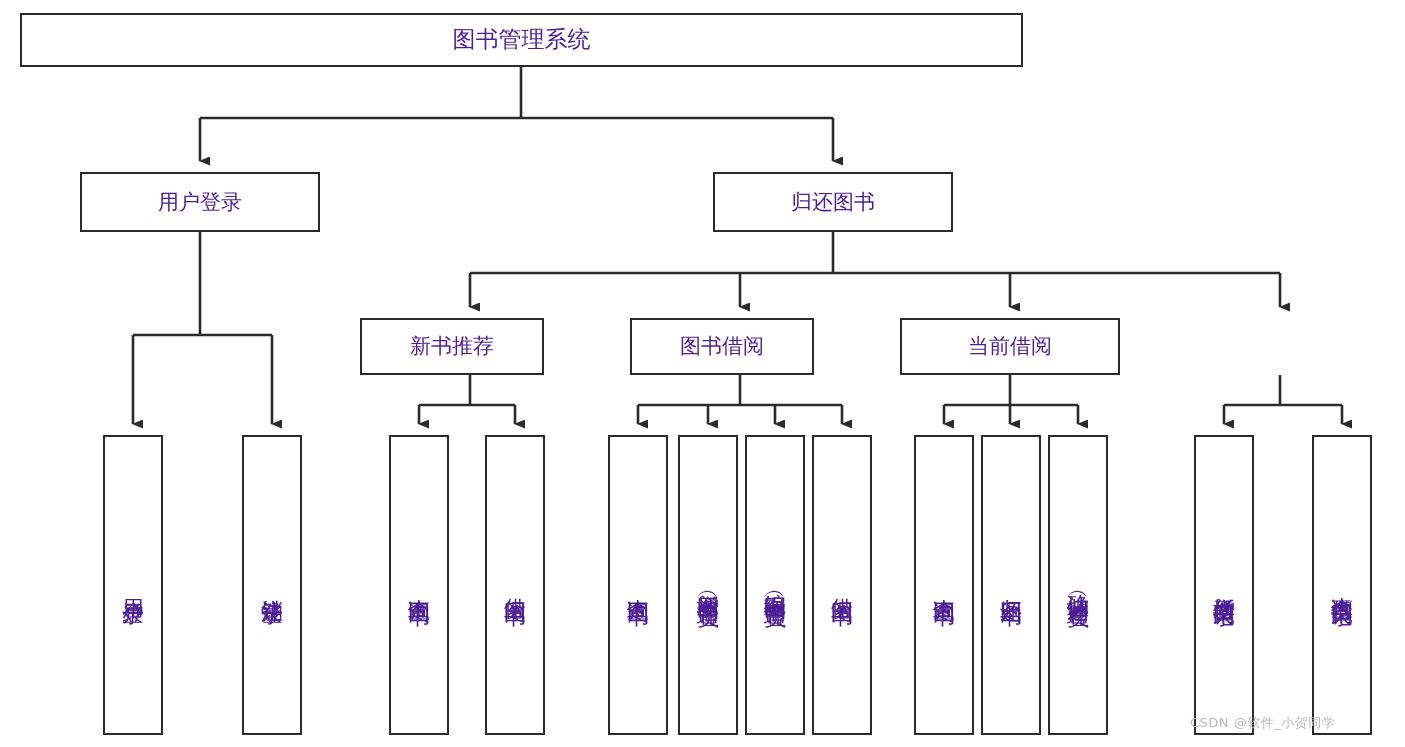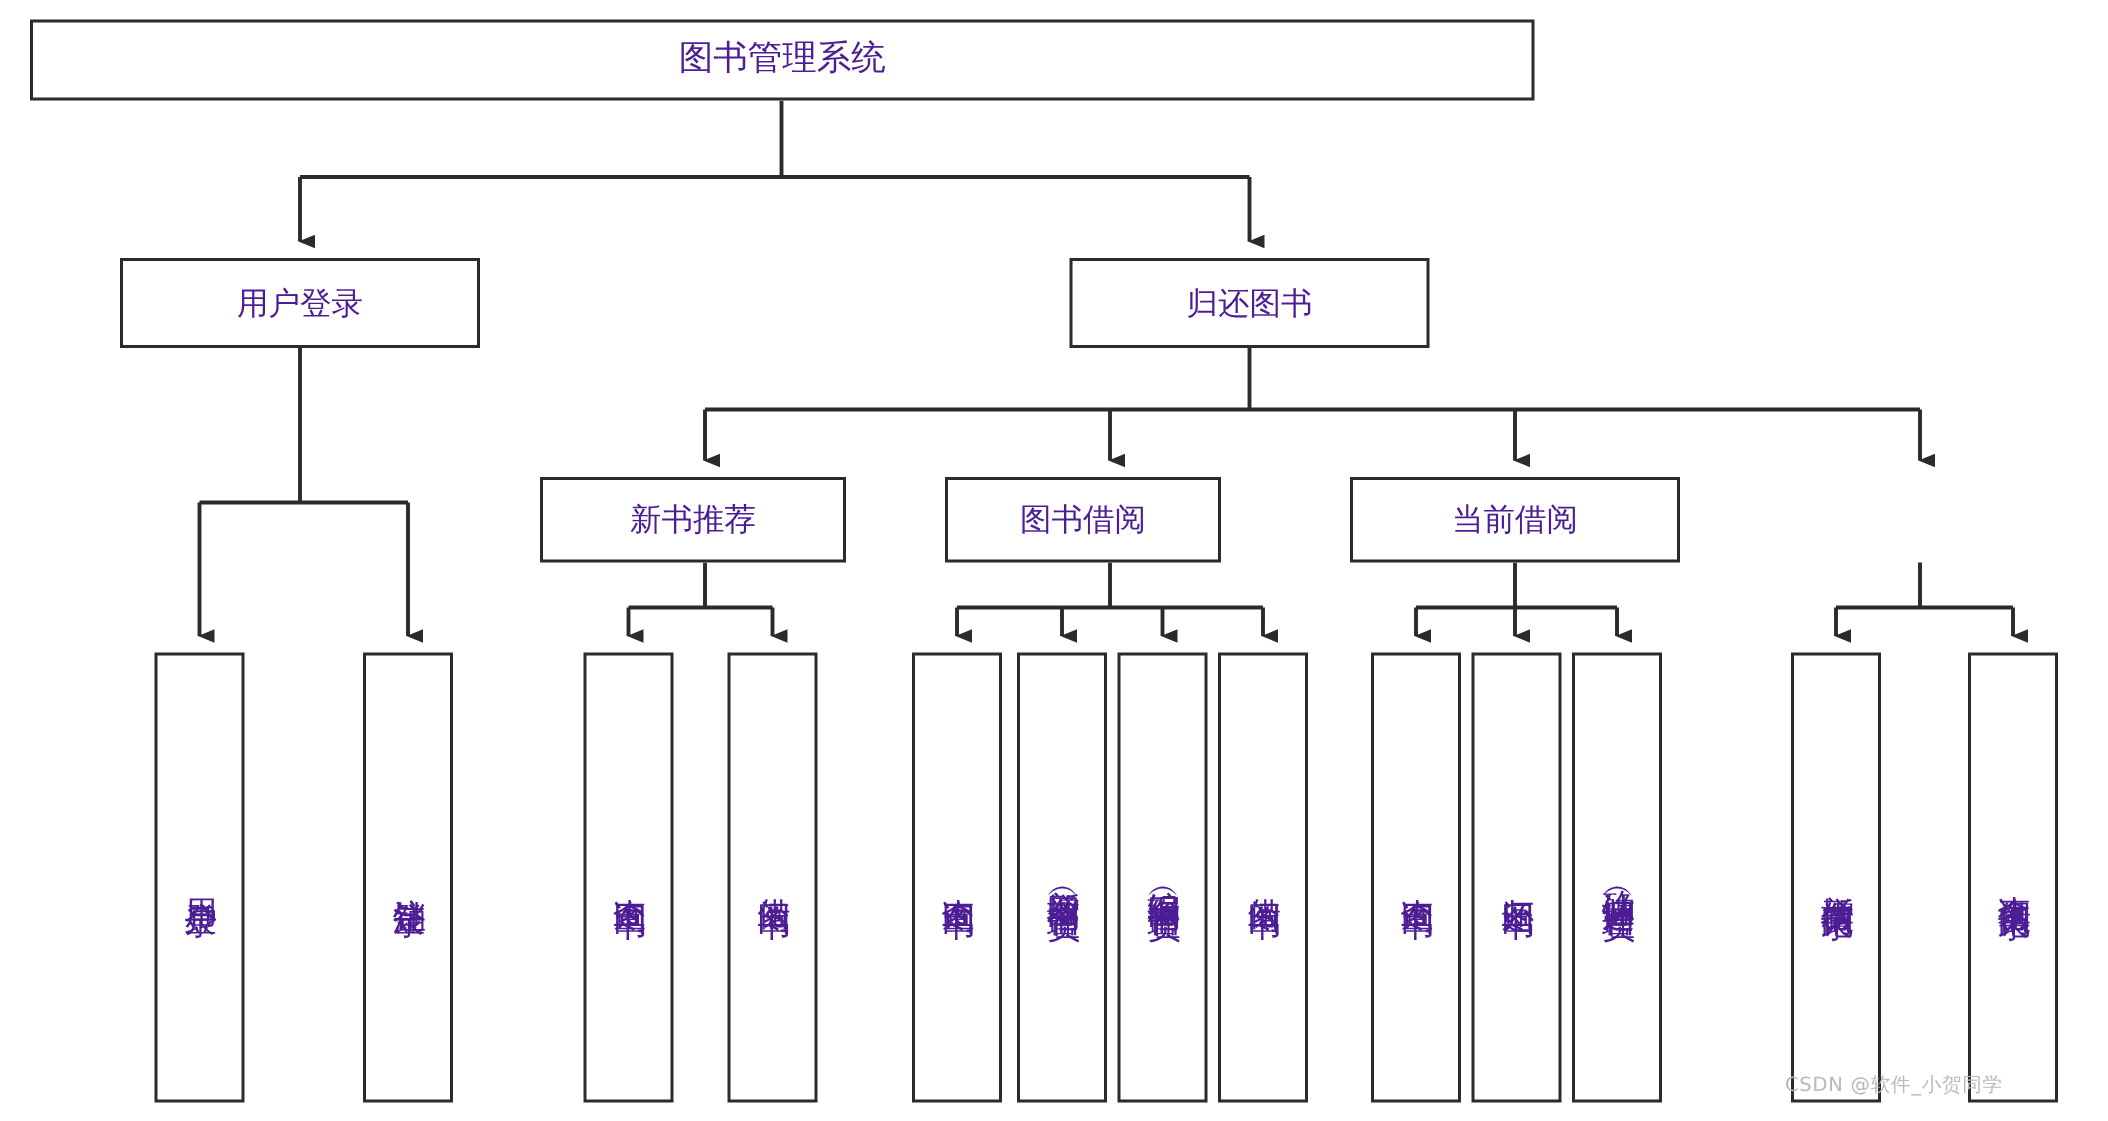--- a/index.html
+++ b/index.html
@@ -122,21 +122,21 @@
     <span>图书管理系统</span>
   </div>
 
   <div class="node level2" style="left:80px; top:172px; width:240px; height:60px;">
     <span>用户登录</span>
   </div>
   <div class="node level2" style="left:713px; top:172px; width:240px; height:60px;">
     <span>归还图书</span>
   </div>
 
-  <div class="node level3" style="left:360px; top:318px; width:204px; height:57px;">
+  <div class="node level3" style="left:360px; top:318px; width:184px; height:57px;">
     <span>新书推荐</span>
   </div>
   <div class="node level3" style="left:630px; top:318px; width:184px; height:57px;">
     <span>图书借阅</span>
   </div>
   <div class="node level3" style="left:900px; top:318px; width:220px; height:57px;">
     <span>当前借阅</span>
   </div>
 
   <div class="node leaf" style="left:103px; top:435px; width:60px; height:300px;">

